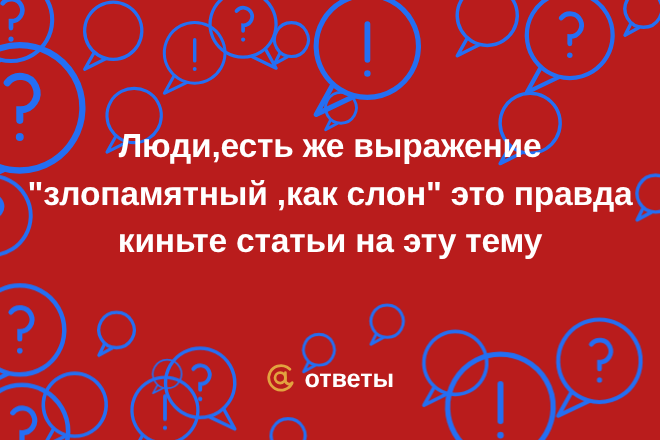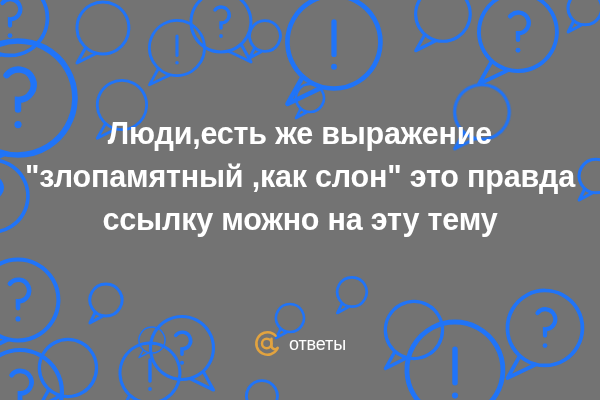--- a/index.html
+++ b/index.html
@@ -8,21 +8,21 @@
     padding: 0;
     background: #0d0d0d;
   }
   * { box-sizing: border-box; }
 
   .card {
     position: relative;
     width: 600px;
     height: 400px;
     overflow: hidden;
-    background: #737373;
+    background: #b91c1c;
     font-family: "Liberation Sans", "DejaVu Sans", sans-serif;
     -webkit-font-smoothing: antialiased;
   }
 
   
   .bg-pattern {
     position: absolute;
     inset: 0;
     width: 100%;
     height: 100%;
@@ -60,22 +60,22 @@
     gap: 8px;
   }
   .brand-at {
     display: block;
     width: 27px;
     height: 27px;
     flex: none;
   }
   .brand-word {
     color: #ffffff;
-    font-size: 18px;
-    font-weight: normal;
+    font-size: 23px;
+    font-weight: bold;
     line-height: 1;
     letter-spacing: -0.1px;
     position: relative;
     top: 0.5px;
   }
 </style>
 </head>
 <body>
 
 <div class="card">
@@ -141,21 +141,21 @@
       <use href="#bub-e-lg" transform="translate(455,370) scale(1.6)"></use>
       <use href="#bub-q-lg" transform="translate(545,328) scale(1.25)"></use>
       <use href="#bub-q-lg" transform="translate(20,392) scale(1.4)"></use>
       <use href="#bub-plain-sm" transform="translate(262,396) scale(1.1)"></use>
     </g>
   </svg>
 
   <div class="question-block">
     <span class="question-line">Люди,есть же выражение</span>
     <span class="question-line">"злопамятный ,как слон" это правда</span>
-    <span class="question-line">ссылку можно на эту тему</span>
+    <span class="question-line">киньте статьи на эту тему</span>
   </div>
 
   <div class="brand">
     <svg class="brand-at" viewBox="0 0 28 28" aria-hidden="true">
       <circle cx="14" cy="14" r="11.6" fill="none" stroke="#e2a33f" stroke-width="2.6" stroke-linecap="round" stroke-dasharray="58 20" transform="rotate(28 14 14)"></circle>
       <circle cx="13.2" cy="14" r="4.9" fill="none" stroke="#e2a33f" stroke-width="2.6"></circle>
       <path d="M18.1,9.1 L18.1,16.4 a3.6,3.6 0 0 0 6.4,2.1" fill="none" stroke="#e2a33f" stroke-width="2.6" stroke-linecap="round"></path>
     </svg>
     <span class="brand-word">ответы</span>
   </div>

